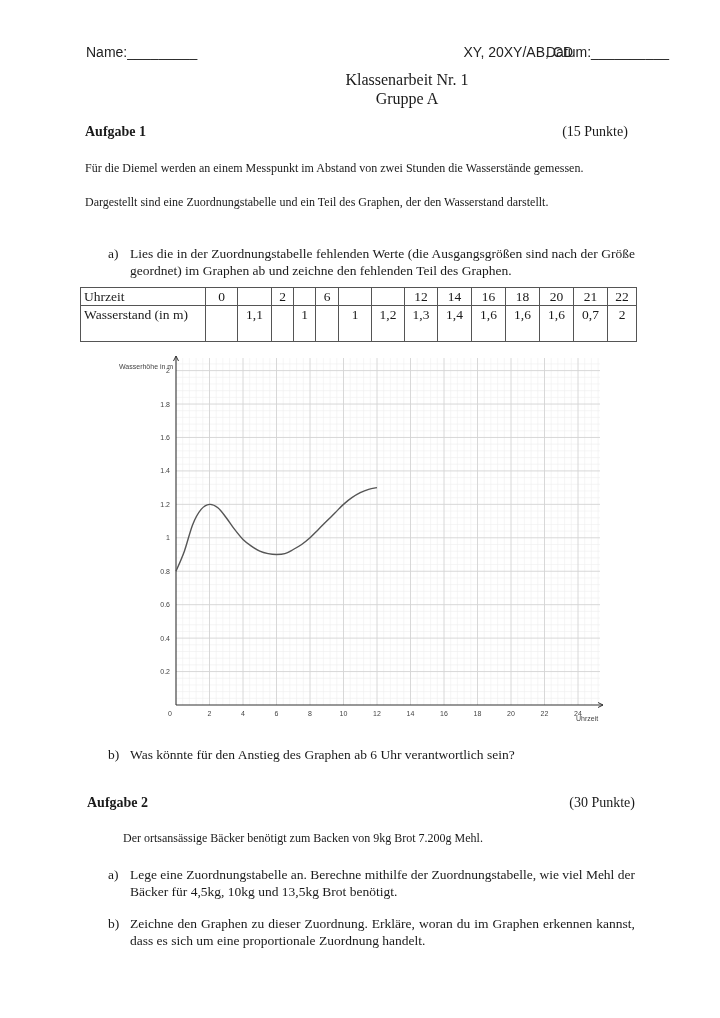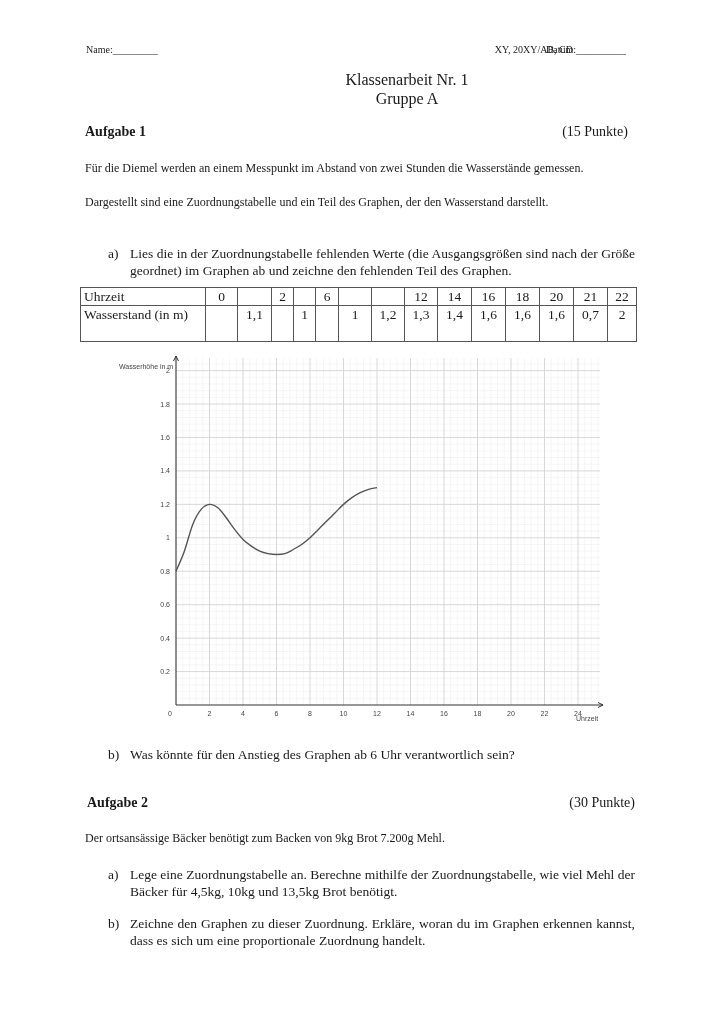--- a/index.html
+++ b/index.html
@@ -1,18 +1,18 @@
 <!DOCTYPE html>
 <html><head>
 <meta charset="utf-8">
 <style>
   html, body { margin:0; padding:0; background:#ffffff; }
   body { width:720px; height:1018px; position:relative; overflow:hidden; color:#1a1a1a; font-family:"Liberation Serif", serif; }
   .abs { position:absolute; }
-  .hdr { font-family:Liberation Serif, serif; font-size:10px; top:44px; color:#222; }
+  .hdr { font-family:Liberation Sans, sans-serif; font-size:14px; top:44px; color:#222; }
   .title { width:720px; left:0; text-align:center; font-size:16px; line-height:19px; font-weight:normal;padding-left:47px; }
   .task { font-size:14px; }
   .para { left:85px; width:550px; font-size:12px; line-height:17px; text-align:justify; }
   .sub { left:108px; width:527px; font-size:13.5px; line-height:17px; text-align:justify; }
   .sub .lbl { position:absolute; left:0; }
   .sub .txt { display:block; margin-left:22px; }
   table.zt { position:absolute; left:80px; top:287px; border-collapse:collapse; font-size:13.5px; }
   table.zt td { border:1px solid #555; padding:0 3px; text-align:center; vertical-align:top; height:17px; line-height:17px; }
   table.zt td.first { text-align:left; width:118px; }
   table.zt tr.r2 td { height:35px; }
@@ -238,21 +238,21 @@
 </svg>
 
 <div class="abs sub" style="top:746px;">
   <span class="lbl">b)</span>
   <span class="txt">Was könnte für den Anstieg des Graphen ab 6 Uhr verantwortlich sein?</span>
 </div>
 
 <div class="abs task" style="left:87px; top:795px; font-weight:bold;">Aufgabe 2</div>
 <div class="abs task" style="left:555px; top:795px; width:80px; text-align:right;">(30 Punkte)</div>
 
-<div class="abs para" style="top:830px;">Der ortsansässige Bäcker benötigt zum Backen von 9kg Brot 7.200g Mehl.</div>
+<div class="abs para" style="top:830px;margin-left:38px;">Der ortsansässige Bäcker benötigt zum Backen von 9kg Brot 7.200g Mehl.</div>
 
 <div class="abs sub" style="top:866px;">
   <span class="lbl">a)</span>
   <span class="txt">Lege eine Zuordnungstabelle an. Berechne mithilfe der Zuordnungstabelle, wie viel Mehl der Bäcker für 4,5kg, 10kg und 13,5kg Brot benötigt.</span>
 </div>
 <div class="abs sub" style="top:915px;">
   <span class="lbl">b)</span>
   <span class="txt">Zeichne den Graphen zu dieser Zuordnung. Erkläre, woran du im Graphen erkennen kannst, dass es sich um eine proportionale Zuordnung handelt.</span>
 </div>
 

